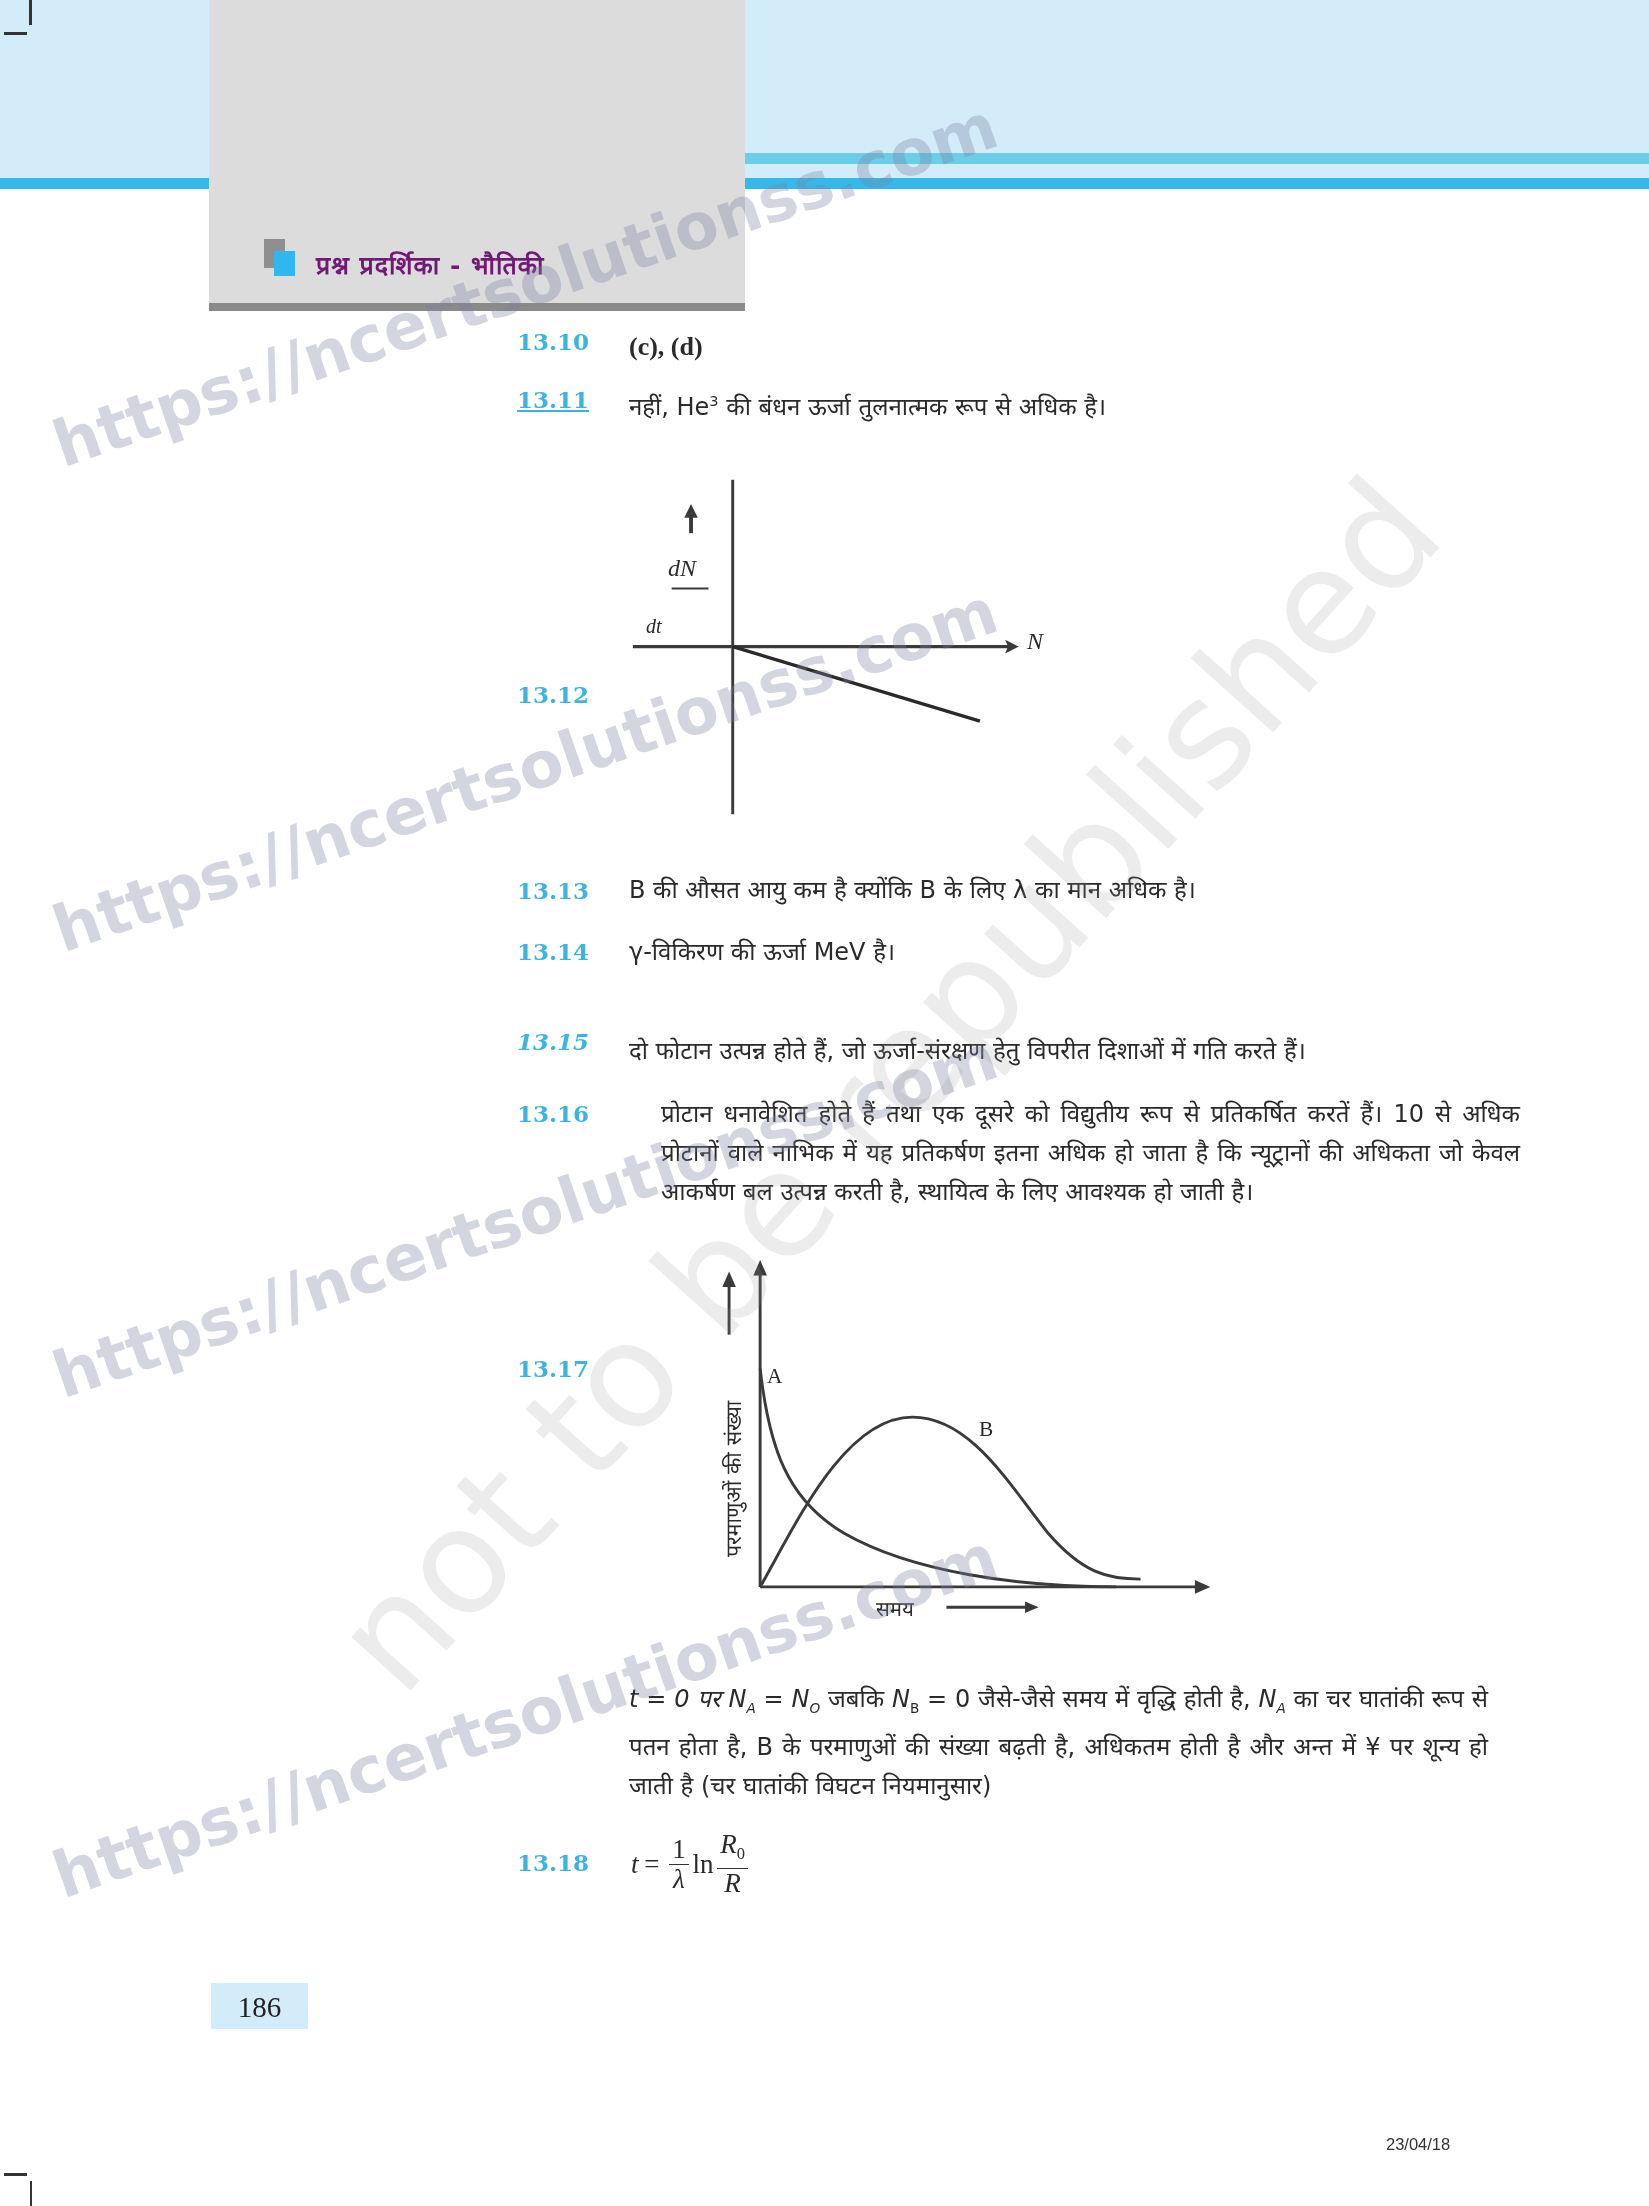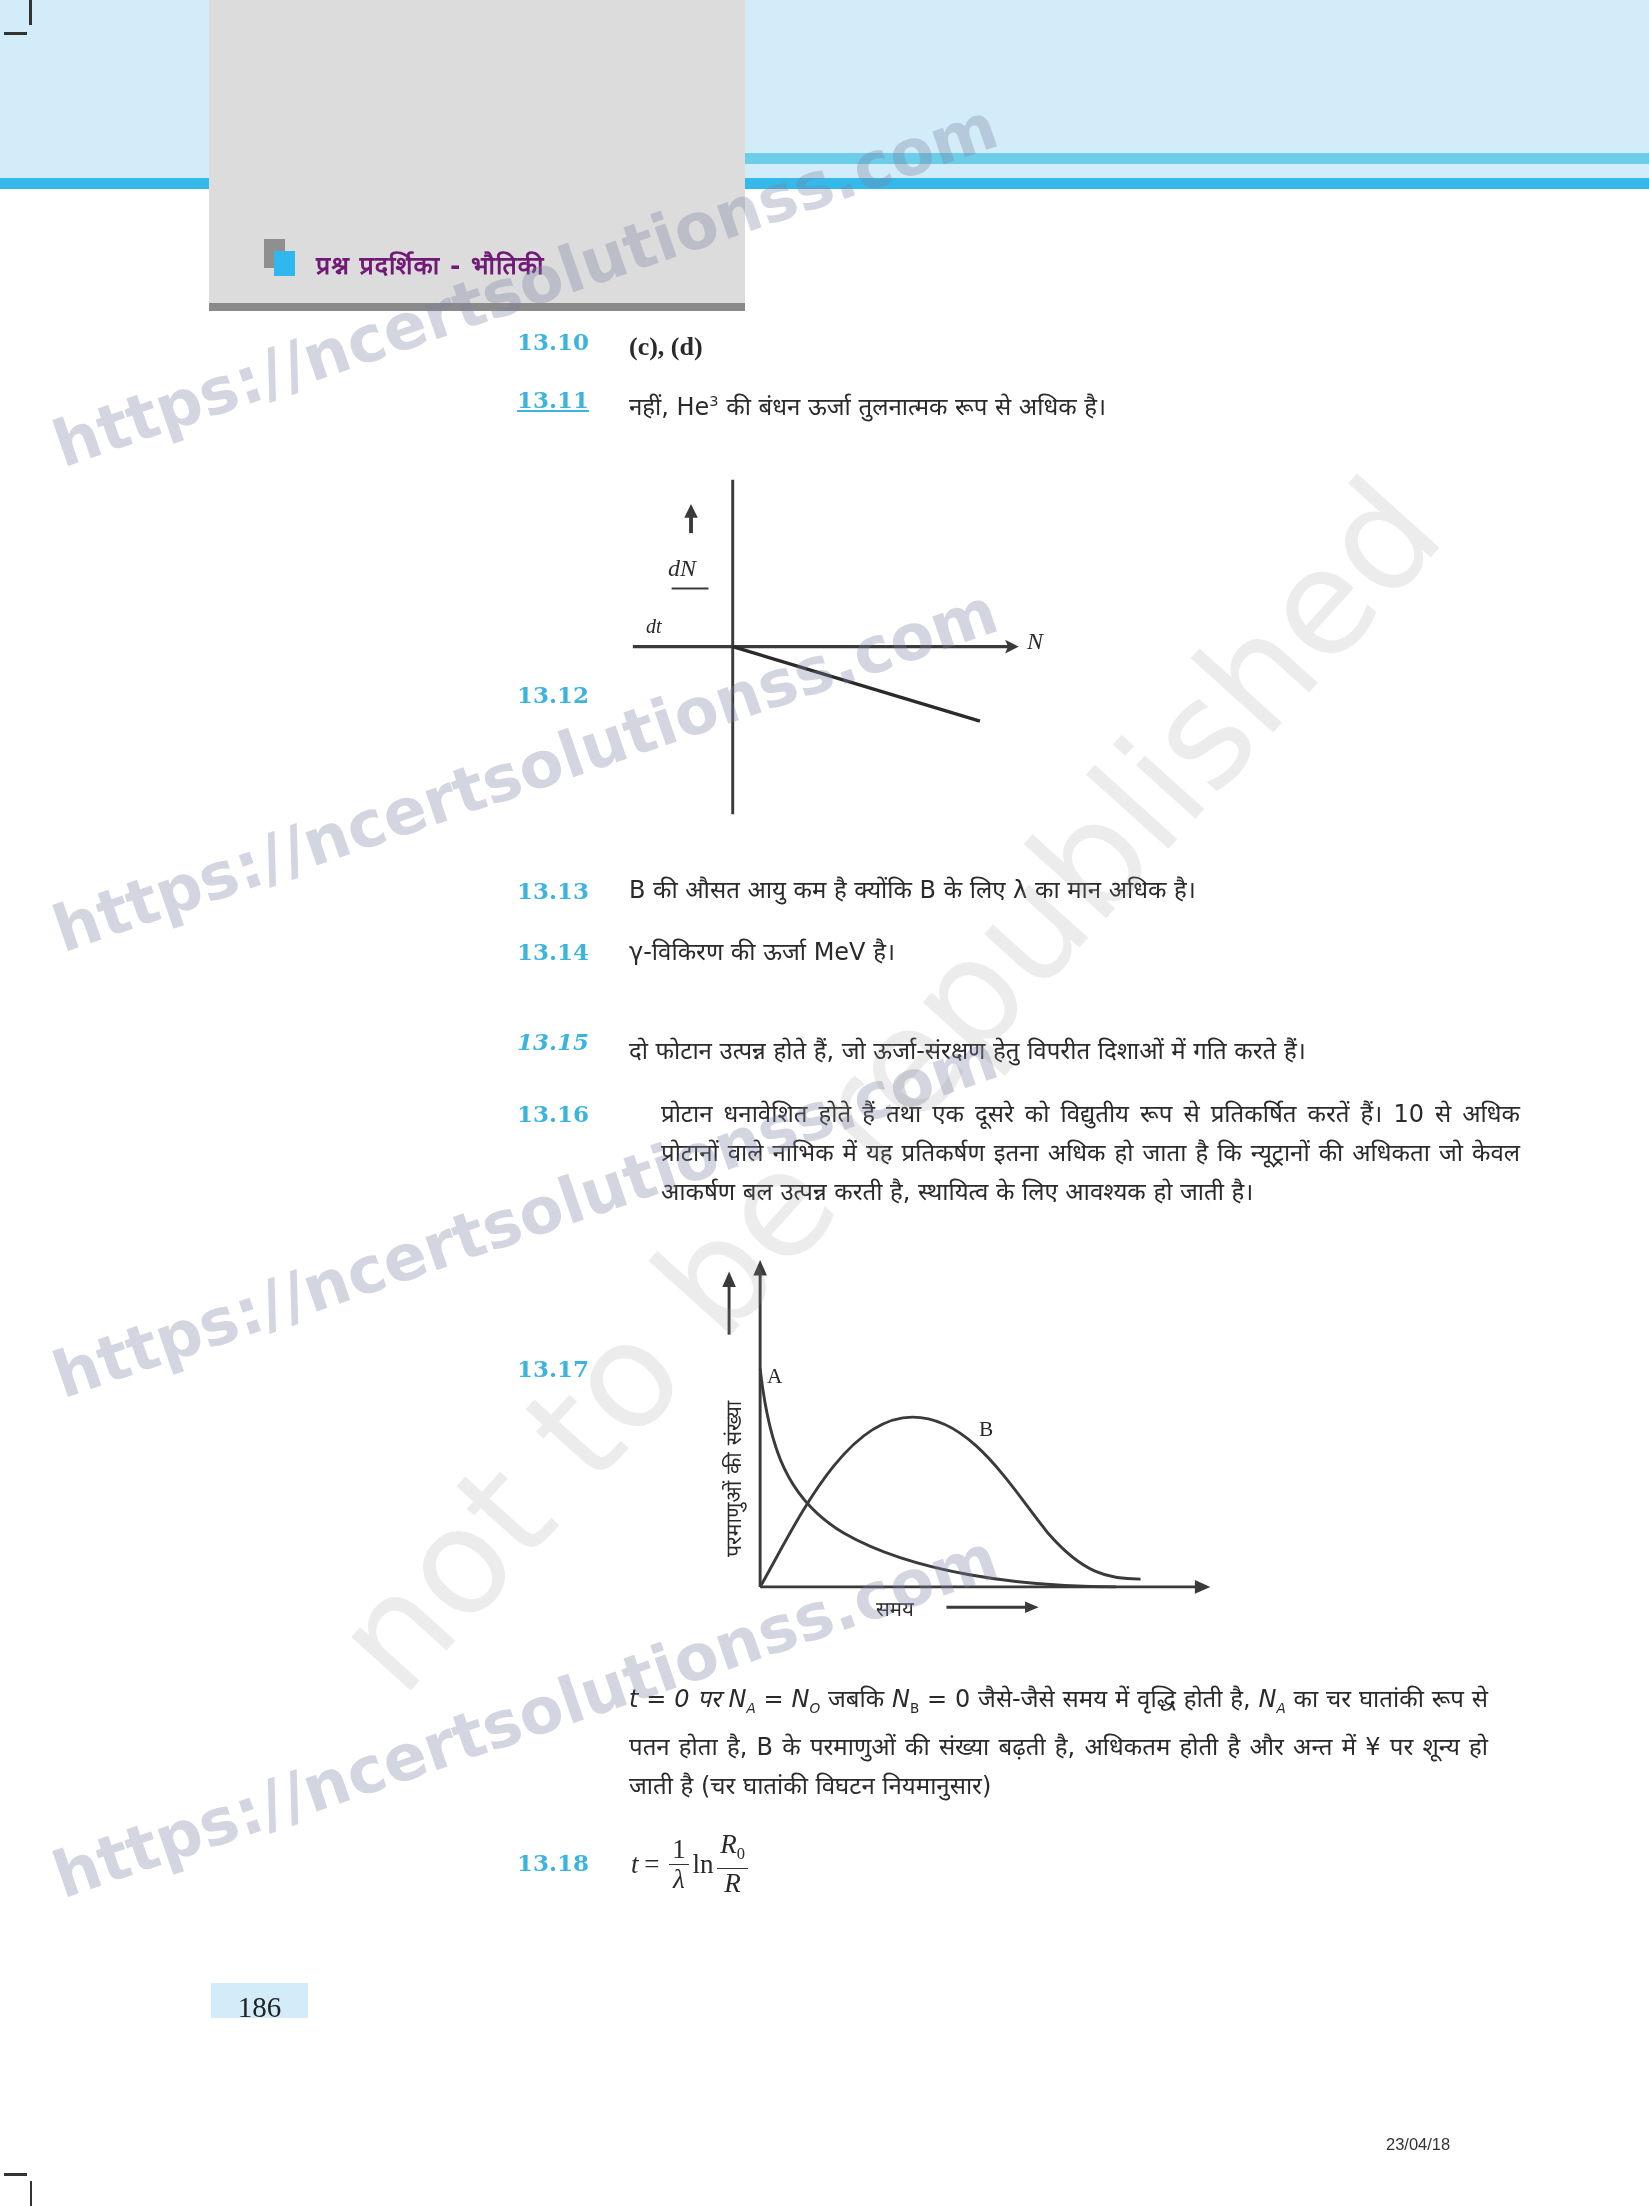--- a/index.html
+++ b/index.html
@@ -28,21 +28,21 @@
   .ans p { margin: 0; }
   .justify { text-align: justify; text-align-last: left; width: 859px; }
 
   .graph { position: absolute; }
   .formula { position: absolute; left: 631px; top: 1830px; font-family: "Liberation Serif", serif; font-size: 27px; font-style: italic; display: flex; align-items: center; }
   .frac { display: inline-flex; flex-direction: column; align-items: center; margin: 0 3.9px; }
   .frac .num { border-bottom: 1.5px solid #333; padding: 0 2.9px; line-height: 29px; }
   .frac .den { line-height: 29px; }
   .upright { font-style: normal; }
 
-  .page-num-box { position: absolute; left: 211px; top: 1983px; width: 97px; height: 35px; background: #d2ecfa; }
+  .page-num-box { position: absolute; left: 211px; top: 1983px; width: 97px; height: 46px; background: #d2ecfa; }
   .page-num { position: absolute; left: 0; top: 7.8px; width: 97px; text-align: center; font-size: 29px; color: #222; font-family: "Liberation Serif", serif; }
   .date-stamp { position: absolute; left: 1386px; top: 2135px; font-size: 16.5px; color: #333; font-family: "Liberation Sans", sans-serif; }
 
   
   .wm { position: absolute; font-family: "DejaVu Sans", sans-serif; font-weight: bold; color: rgba(120,130,160,0.33); font-size: 64px; transform-origin: left bottom; white-space: nowrap; pointer-events: none; }
   .wm2 { position: absolute; font-family: "DejaVu Sans", sans-serif; color: rgba(150,150,150,0.18); font-size: 146px; transform-origin: left bottom; white-space: nowrap; pointer-events: none; }
 </style>
 </head>
 <body>
 

